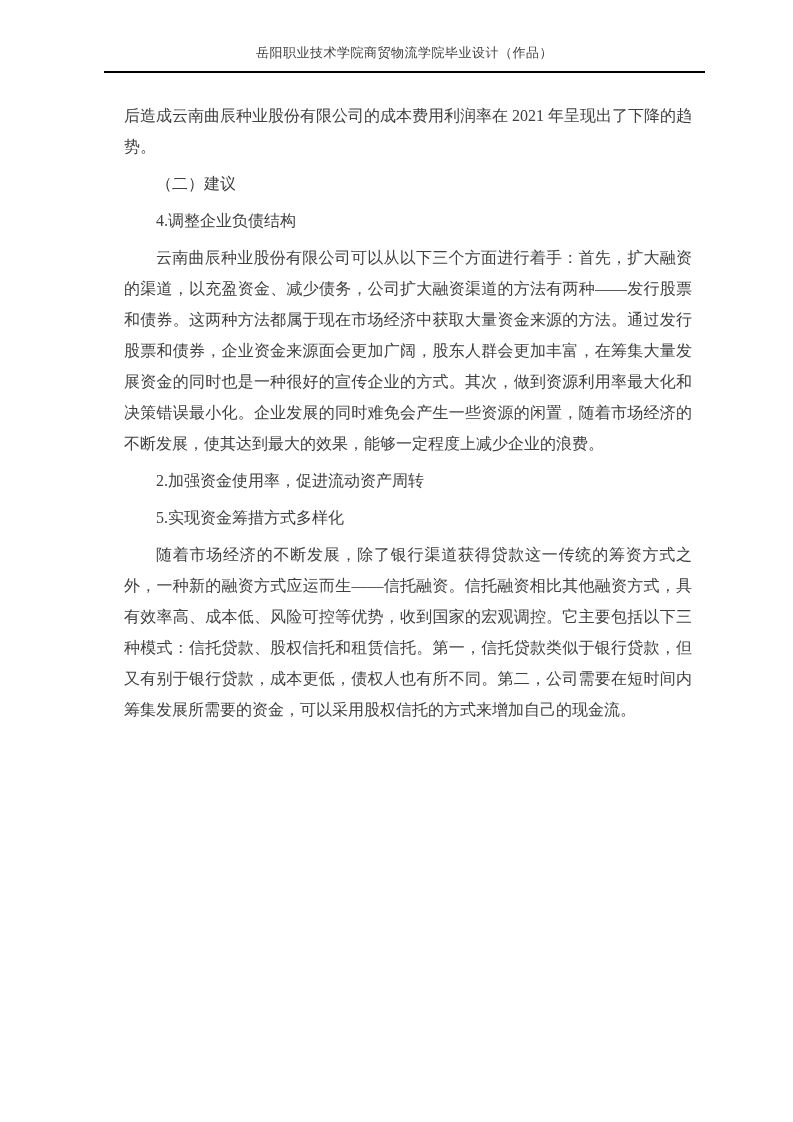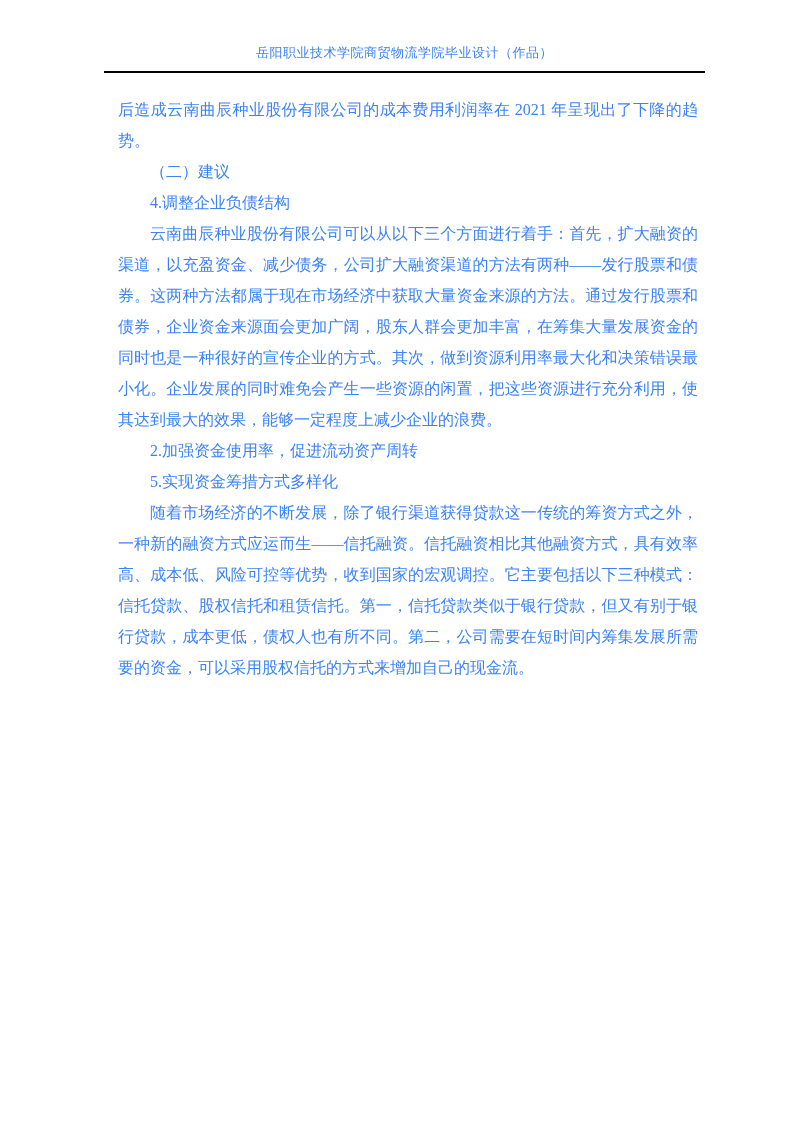--- a/index.html
+++ b/index.html
@@ -1,21 +1,21 @@
 <!DOCTYPE html>
 <html><head>
 <meta charset="utf-8">
 <style>
   html, body { margin: 0; padding: 0; background: #ffffff; }
   .page {
     position: relative;
     width: 793px;
     height: 823px;
     background: #ffffff;
-    color: #3b82f6;
+    color: #404040;
     font-family: "Liberation Serif", "DejaVu Serif", serif;
     overflow: hidden;
   }
   .header {
     position: absolute;
     top: 44px;
     left: 104px;
     width: 601px;
     text-align: center;
     font-size: 13px;
@@ -25,21 +25,21 @@
   }
   .content {
     position: absolute;
     top: 94px;
     left: 118px;
     width: 580px;
     font-size: 16px;
     line-height: 31px;
     text-align: justify;
   }
-  .content p { margin: 0; }
+  .content p { margin: 6px; }
   .para-continued { text-indent: 0; }
   .para-indent { text-indent: 2em; }
   .section-heading {
     margin: 4px 0;
     text-indent: 2em;
     font-weight: normal;
     font-family: "Liberation Sans", "DejaVu Sans", sans-serif;
     font-size: 16px;
   }
   .subtitle { margin-top: 3px; text-indent: 2em; }
@@ -61,21 +61,21 @@
     <span>岳阳职业技术学院商贸物流学院毕业设计（作品）</span>
   </div>
 
   <div class="content">
 
     <p class="para-continued">后造成云南曲辰种业股份有限公司的成本费用利润率在 2021 年呈现出了下降的趋势。</p>
 
     <p class="section-heading">（二）建议</p>
 
     <p class="subtitle">4.调整企业负债结构</p>
-    <p class="para-indent">云南曲辰种业股份有限公司可以从以下三个方面进行着手：首先，扩大融资的渠道，以充盈资金、减少债务，公司扩大融资渠道的方法有两种——发行股票和债券。这两种方法都属于现在市场经济中获取大量资金来源的方法。通过发行股票和债券，企业资金来源面会更加广阔，股东人群会更加丰富，在筹集大量发展资金的同时也是一种很好的宣传企业的方式。其次，做到资源利用率最大化和决策错误最小化。企业发展的同时难免会产生一些资源的闲置，把这些资源进行充分利用，使其达到最大的效果，能够一定程度上减少企业的浪费。</p>
+    <p class="para-indent">云南曲辰种业股份有限公司可以从以下三个方面进行着手：首先，扩大融资的渠道，以充盈资金、减少债务，公司扩大融资渠道的方法有两种——发行股票和债券。这两种方法都属于现在市场经济中获取大量资金来源的方法。通过发行股票和债券，企业资金来源面会更加广阔，股东人群会更加丰富，在筹集大量发展资金的同时也是一种很好的宣传企业的方式。其次，做到资源利用率最大化和决策错误最小化。企业发展的同时难免会产生一些资源的闲置，随着市场经济的不断发展，使其达到最大的效果，能够一定程度上减少企业的浪费。</p>
 
     <p class="subtitle">2.加强资金使用率，促进流动资产周转</p>
 
     <p class="subtitle">5.实现资金筹措方式多样化</p>
     <p class="para-indent">随着市场经济的不断发展，除了银行渠道获得贷款这一传统的筹资方式之外，一种新的融资方式应运而生——信托融资。信托融资相比其他融资方式，具有效率高、成本低、风险可控等优势，收到国家的宏观调控。它主要包括以下三种模式：信托贷款、股权信托和租赁信托。第一，信托贷款类似于银行贷款，但又有别于银行贷款，成本更低，债权人也有所不同。第二，公司需要在短时间内筹集发展所需要的资金，可以采用股权信托的方式来增加自己的现金流。</p>
 
   </div>
 
   <div class="footer">
     <span>5</span>

